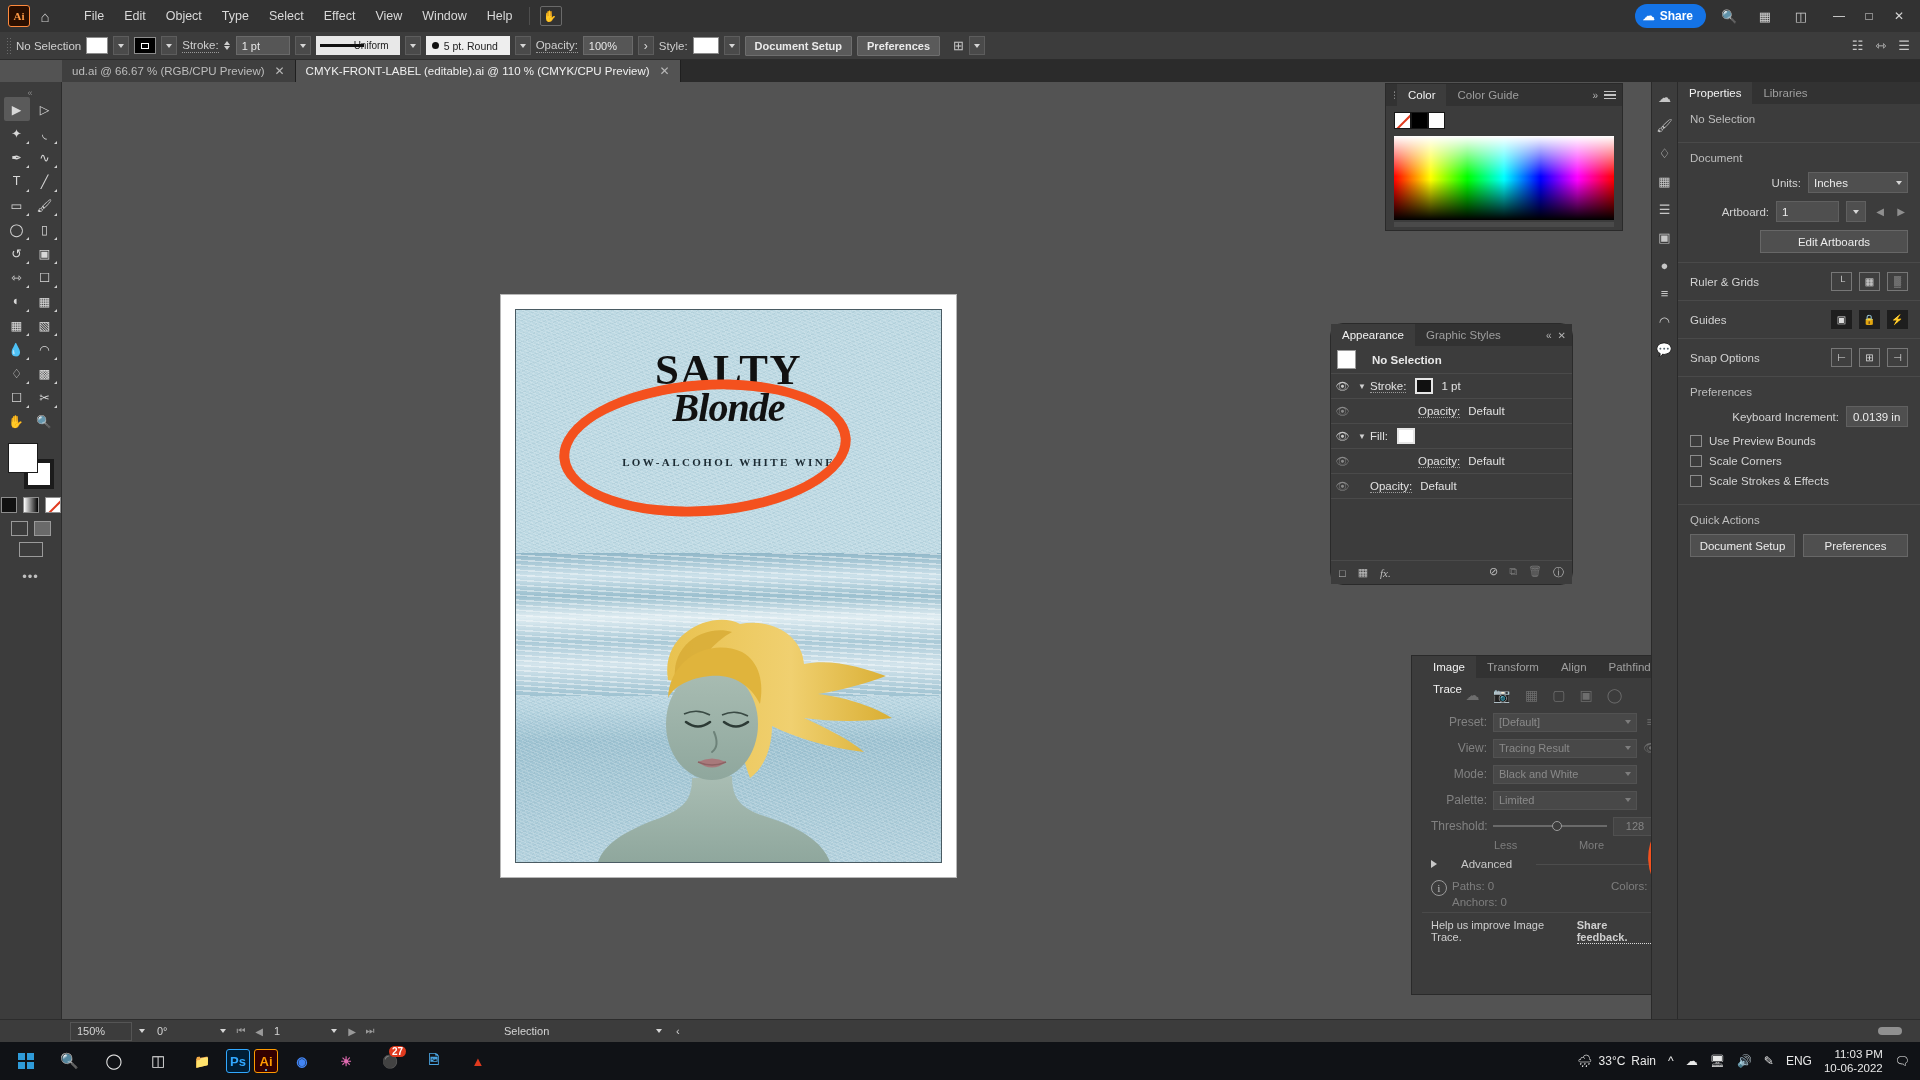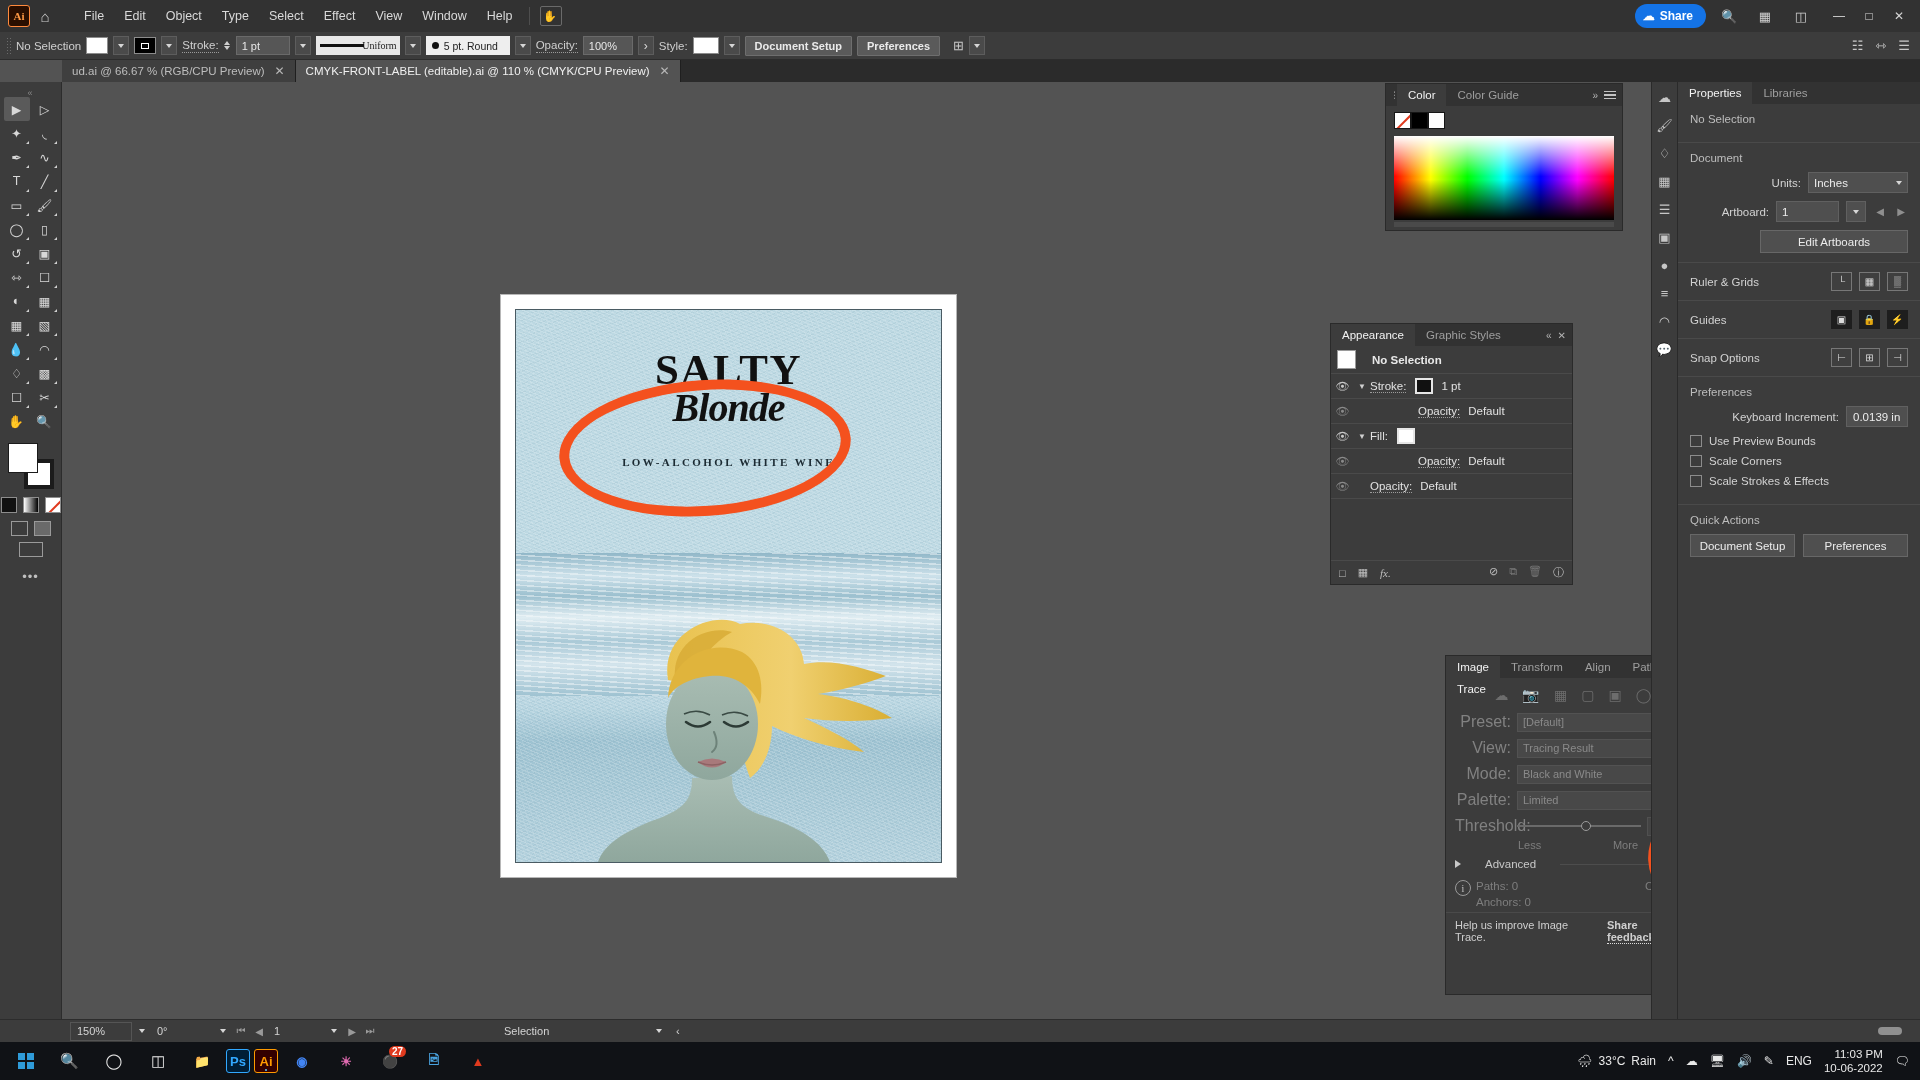--- a/index.html
+++ b/index.html
@@ -68,21 +68,21 @@
   .caret { width:0;height:0;border-left:3.5px solid transparent;border-right:3.5px solid transparent;border-top:4px solid #d6d6d6; }
   .dropbtn { width:16px; height:19px; background:#4a4a4a; border:1px solid #5d5d5d;
     display:flex; align-items:center; justify-content:center; }
   .numfield { height:19px; width:54px; background:#565656; border:1px solid #6a6a6a;
     font-size:11px; color:#e8e8e8; display:flex; align-items:center; padding-left:5px; }
   .spinner { display:flex; flex-direction:column; gap:1px; margin-right:1px;}
   .spinner i { width:0;height:0;border-left:3px solid transparent;border-right:3px solid transparent; }
   .spinner i.up { border-bottom:4px solid #cfcfcf; }
   .spinner i.dn { border-top:4px solid #cfcfcf; }
   .strokeprofile { width:84px; height:19px; background:#e8e8e8; display:flex; align-items:center;
-    justify-content:flex-end; padding-right:3px; font-size:10px; color:#222; position:relative;font-family:Liberation Serif, serif; }
+    justify-content:flex-end; padding-right:11px; font-size:10px; color:#222; position:relative; }
   .strokeprofile::before { content:""; position:absolute; left:4px; top:8px; width:44px; height:2.5px; background:#111; }
   .brushbox { width:84px; height:19px; background:#eee; display:flex; align-items:center; gap:5px;
      padding-left:6px; font-size:10.5px; color:#222; }
   .brushdot { width:7px;height:7px;border-radius:50%;background:#111; }
   .btn-g {
     height:20px; background:#5a5a5a; border:1px solid #6e6e6e; color:#eaeaea;
     font-size:11px; font-weight:bold; padding:0 9px; display:flex; align-items:center; border-radius:1px;
   }
   .cb-right { margin-left:auto; display:flex; align-items:center; gap:12px; padding-right:10px; }
   .icon-mono { color:#c8c8c8; font-size:13px; }
@@ -195,21 +195,21 @@
   .csw.none { background:#fff; position:relative; overflow:hidden;}
   .csw.none::after{content:"";position:absolute;left:-2px;top:7px;width:24px;height:2px;background:#e03a1e;transform:rotate(-45deg);}
   .spectrum { margin:7px 8px 0; height:84px;
     background:
       linear-gradient(180deg, rgba(255,255,255,1) 0%, rgba(255,255,255,0) 48%, rgba(0,0,0,0) 52%, rgba(0,0,0,1) 100%),
       linear-gradient(90deg,#ff0000,#ffff00,#00ff00,#00ffff,#0000ff,#ff00ff,#ff0000);
   }
   .spectrum-foot { height:5px; margin:2px 8px 0; background:#4a4a4a; }
 
   
-  #appearPanel { left:1330px; top:323px; width:243px; height:262px; }
+  #appearPanel { left:1330px; top:323px; width:243px; height:262px;border-radius:13px; }
   .apr { display:flex; align-items:center; height:25px; border-bottom:1px solid #4a4a4a; font-size:11.5px; }
   .eye { width:23px; text-align:center; color:#c9c9c9; font-size:11px; }
   .eye.dim { color:#8a8a8a; }
   .arw { width:16px; text-align:center; color:#cfcfcf; font-size:8px; }
   .apr .lbl { color:#e2e2e2; }
   .apr .lbl.dotted { border-bottom:1px dotted #9b9b9b; }
   .apr .val { color:#e2e2e2; margin-left:8px; }
   .chip { width:18px; height:16px; border:2px solid #e6e6e6; margin-left:9px; }
   .chip.black { background:#111; }
   .chip.white { background:#fff; }
@@ -225,24 +225,24 @@
   #charStrip { left:1380px; top:585px; width:214px; height:30px; background:#3c3c3c; border:1px solid #2a2a2a;
      display:flex; align-items:center; justify-content:space-around; }
   .cbtn { width:22px; height:20px; background:#5b5b5b; border:1px solid #6d6d6d; color:#eee;
      display:flex; align-items:center; justify-content:center; font-size:11px; font-family:"Liberation Serif",serif;}
 
   
   #ghostPanel { left:1570px; top:392px; width:30px; height:160px; background:#3c3c3c; border:1px solid #2a2a2a; }
   .ghostrow { height:26px; border-bottom:1px solid #4a4a4a; display:flex; align-items:center; justify-content:center; }
 
   
-  #tracePanel { left:1445px; top:655px; width:256px; height:340px; }
+  #tracePanel { left:1411px; top:655px; width:256px; height:340px;padding-left:10px; }
   .it-toolrow { display:flex; justify-content:center; gap:14px; padding:9px 0 6px; color:#6d6d6d; font-size:14px; }
   .it-row { display:flex; align-items:center; height:26px; padding:0 9px; gap:6px; }
-  .it-row .k { width:56px; text-align:right; font-size:16px; color:#818181; }
+  .it-row .k { width:56px; text-align:right; font-size:12px; color:#818181; }
   .it-sel { flex:1; height:19px; background:#484848; border:1px solid #525252; display:flex;
     align-items:center; padding:0 5px; font-size:11px; color:#8a8a8a; }
   .it-sel .caret { margin-left:auto; border-top-color:#7d7d7d; }
   .it-ico { color:#6f6f6f; font-size:12px; width:14px; text-align:center; }
   .it-slider { flex:1; height:19px; position:relative; display:flex; align-items:center; }
   .it-slider .track { height:1.5px; background:#6a6a6a; width:100%; }
   .it-slider .knob { position:absolute; left:52%; width:10px; height:10px; border-radius:50%;
      border:1.5px solid #9c9c9c; background:#3c3c3c; }
   .it-num { width:44px; height:19px; background:#444; border:1px solid #505050; font-size:11px;
      color:#858585; display:flex; align-items:center; justify-content:center; }

